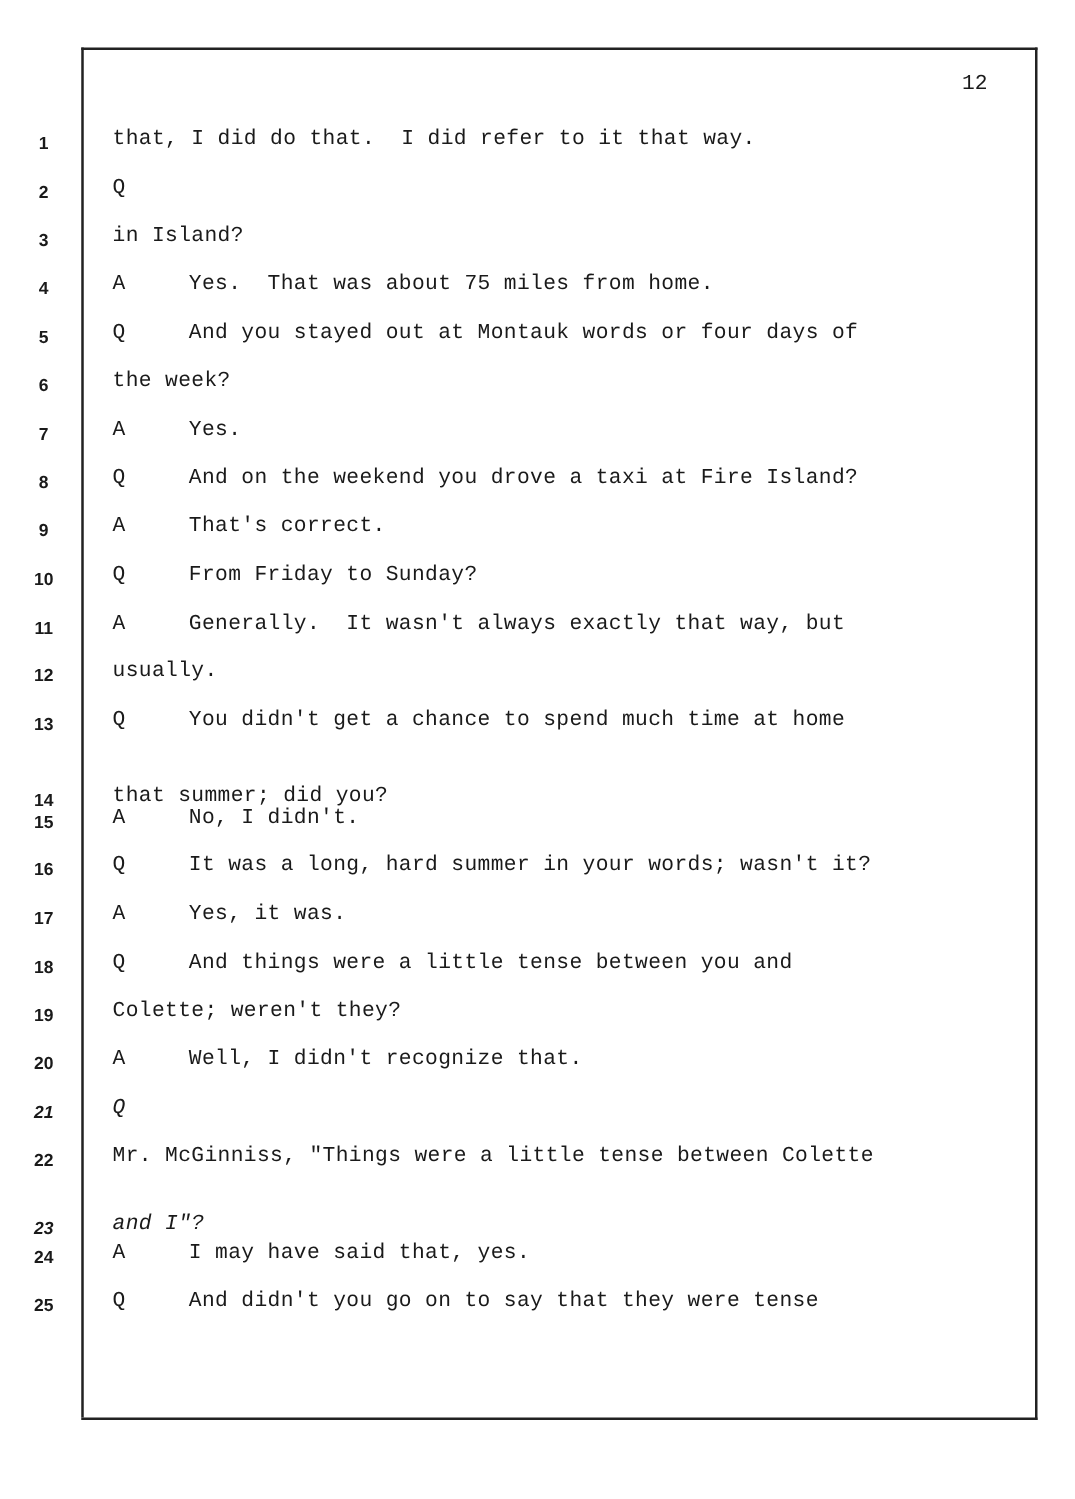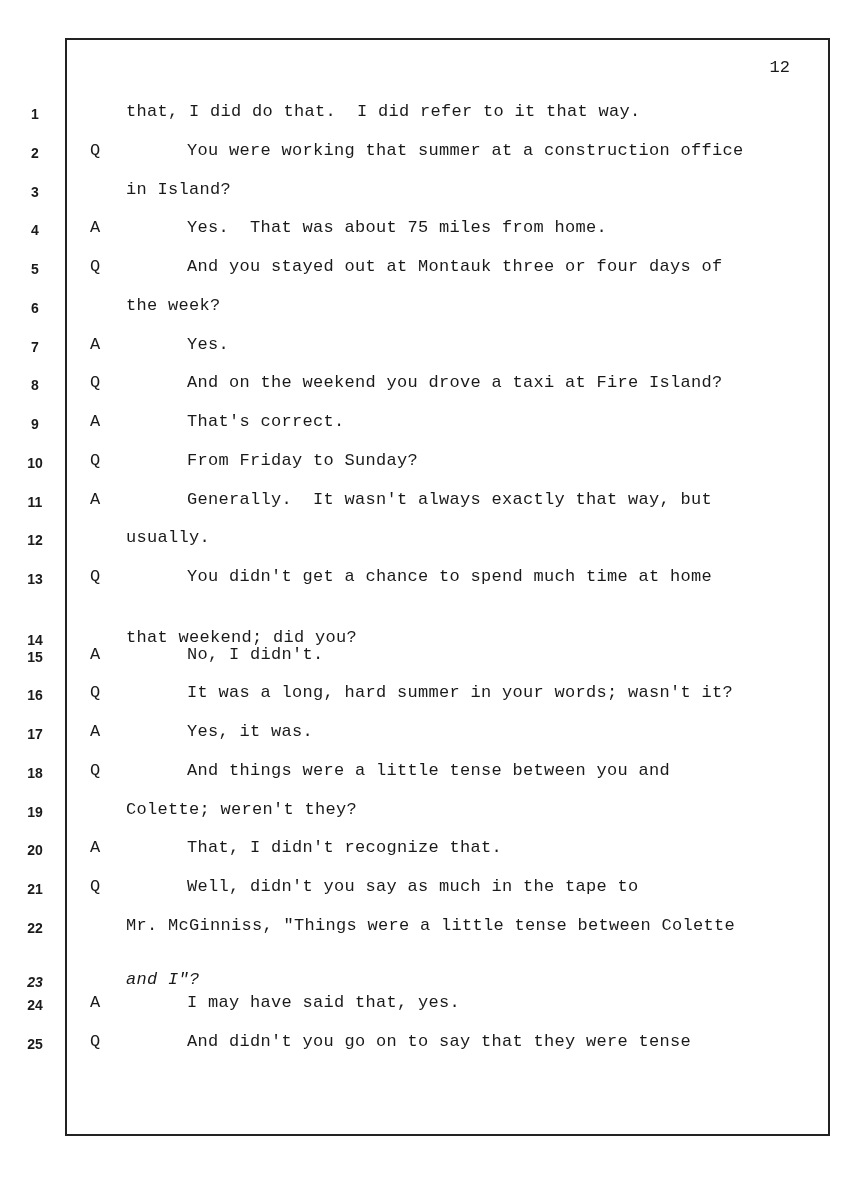--- a/index.html
+++ b/index.html
@@ -63,56 +63,54 @@
       left: 90px;
       font-size: 17px;
       top: 0;
     }
     .text {
       position: absolute;
       font-size: 17px;
       top: 0;
       white-space: pre;
       letter-spacing: 0.3px;
-      margin-left: 36px;
     }
     .text.with-speaker { left: 151px; }
     .text.continuation { left: 90px; }
   </style>
 </head>
 <body>
 
 <div class="frame"></div>
 <div class="left-rule"></div>
 
 <div class="page-number">12</div>
 
 <div id="transcript">
     <div class="line" style="top: 102px;">
       <span class="line-no">1</span>
       <span class="text continuation">that, I did do that.  I did refer to it that way.</span>
     </div>
     <div class="line" style="top: 141px;">
       <span class="line-no">2</span>
       <span class="speaker">Q</span>
-      <span class="text with-speaker">You were working that summer at a construction office</span>
     </div>
     <div class="line" style="top: 180px;">
       <span class="line-no">3</span>
       <span class="text continuation">in Island?</span>
     </div>
     <div class="line" style="top: 218px;">
       <span class="line-no">4</span>
       <span class="speaker">A</span>
       <span class="text with-speaker">Yes.  That was about 75 miles from home.</span>
     </div>
     <div class="line" style="top: 257px;">
       <span class="line-no">5</span>
       <span class="speaker">Q</span>
-      <span class="text with-speaker">And you stayed out at Montauk three or four days of</span>
+      <span class="text with-speaker">And you stayed out at Montauk words or four days of</span>
     </div>
     <div class="line" style="top: 296px;">
       <span class="line-no">6</span>
       <span class="text continuation">the week?</span>
     </div>
     <div class="line" style="top: 335px;">
       <span class="line-no">7</span>
       <span class="speaker">A</span>
       <span class="text with-speaker">Yes.</span>
     </div>
@@ -140,21 +138,21 @@
       <span class="line-no">12</span>
       <span class="text continuation">usually.</span>
     </div>
     <div class="line" style="top: 567px;">
       <span class="line-no">13</span>
       <span class="speaker">Q</span>
       <span class="text with-speaker">You didn't get a chance to spend much time at home</span>
     </div>
     <div class="line" style="top: 628px;">
       <span class="line-no">14</span>
-      <span class="text continuation">that weekend; did you?</span>
+      <span class="text continuation">that summer; did you?</span>
     </div>
     <div class="line" style="top: 645px; padding-left: 16px;">
       <span class="line-no">15</span>
       <span class="speaker">A</span>
       <span class="text with-speaker">No, I didn't.</span>
     </div>
     <div class="line" style="top: 683px;">
       <span class="line-no">16</span>
       <span class="speaker">Q</span>
       <span class="text with-speaker">It was a long, hard summer in your words; wasn't it?</span>
@@ -169,26 +167,25 @@
       <span class="speaker">Q</span>
       <span class="text with-speaker">And things were a little tense between you and</span>
     </div>
     <div class="line" style="top: 800px;">
       <span class="line-no">19</span>
       <span class="text continuation">Colette; weren't they?</span>
     </div>
     <div class="line" style="top: 838px;">
       <span class="line-no">20</span>
       <span class="speaker">A</span>
-      <span class="text with-speaker">That, I didn't recognize that.</span>
-    </div>
-    <div class="line" style="top: 877px;">
+      <span class="text with-speaker">Well, I didn't recognize that.</span>
+    </div>
+    <div class="line" style="top: 877px; font-style: italic;">
       <span class="line-no">21</span>
       <span class="speaker">Q</span>
-      <span class="text with-speaker">Well, didn't you say as much in the tape to</span>
     </div>
     <div class="line" style="top: 916px;">
       <span class="line-no">22</span>
       <span class="text continuation">Mr. McGinniss, "Things were a little tense between Colette</span>
     </div>
     <div class="line" style="top: 970px; font-style: italic;">
       <span class="line-no">23</span>
       <span class="text continuation">and I"?</span>
     </div>
     <div class="line" style="top: 993px;">

